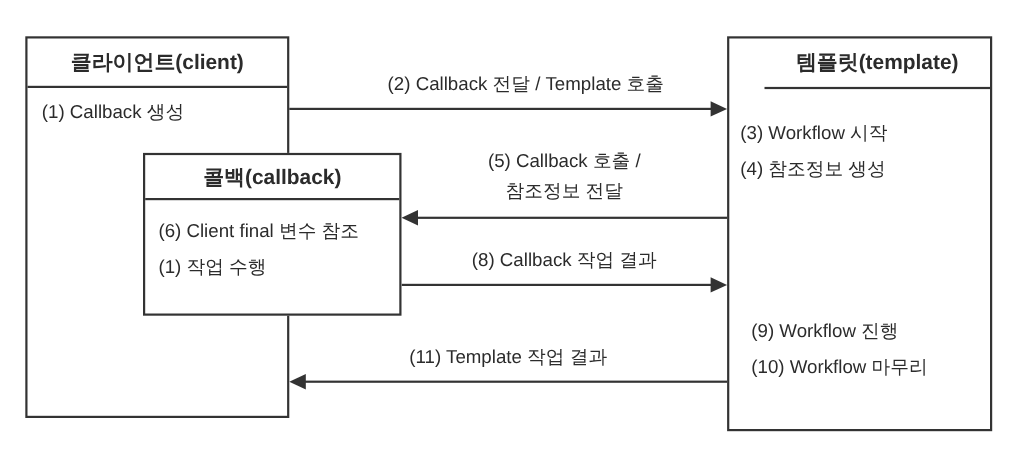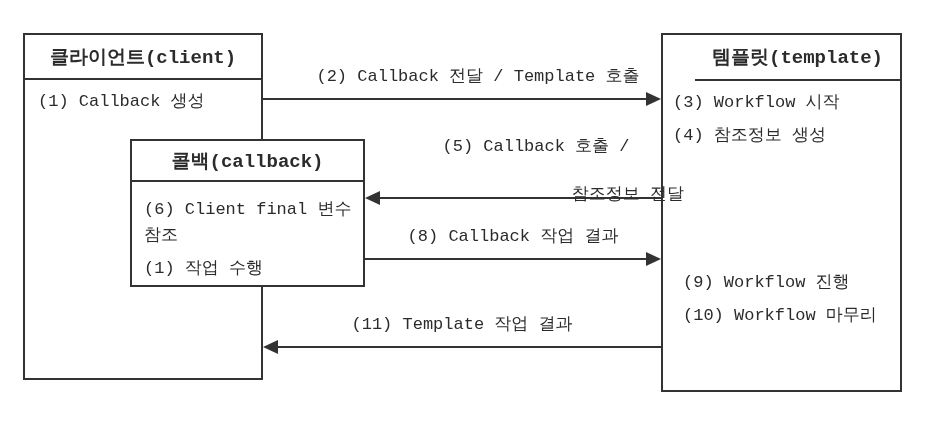--- a/index.html
+++ b/index.html
@@ -8,21 +8,20 @@
     background: #ffffff;
     font-family: "Liberation Sans", "DejaVu Sans", sans-serif;
   }
   .stage {
     position: relative;
     width: 931px;
     height: 423px;
     background: #ffffff;
     overflow: hidden;
     color: #2b2b2b;
-    font-family: Liberation Mono, monospace;
   }
   .box {
     position: absolute;
     border: 2px solid #333333;
     background: #ffffff;
     box-sizing: border-box;
   }
   .box-header {
     border-bottom: 2px solid #333333;
     font-weight: bold;
@@ -42,21 +41,21 @@
   #client-box   { left: 23px;  top: 33px;  width: 240px; height: 347px; z-index: 1; }
   #client-box .box-header { height: 45px; }
   #client-box .box-body   { padding: 9px 8px 0 13px; }
 
   #callback-box { left: 130px; top: 139px; width: 235px; height: 148px; z-index: 3; }
   #callback-box .box-header { height: 41px; }
   #callback-box .box-body   { padding: 15px 6px 0 12px; }
 
   #template-box { left: 661px; top: 33px;  width: 241px; height: 359px; z-index: 1; }
   #template-box .box-header { height: 46px; }
-  #template-box .box-body   { padding: 9px 6px 0 10px; }
+  #template-box .box-body   { padding: 27px 6px 0 10px; }
   #template-box .tpl-bottom { position: absolute; left: 10px; top: 226px; right: 6px; }
 
   .arrow-line {
     position: absolute;
     height: 2px;
     background: #333333;
     z-index: 2;
   }
   .arrow-head {
     position: absolute;
@@ -75,29 +74,29 @@
     border-bottom: 7px solid transparent;
   }
   .arrow-label {
     position: absolute;
     font-size: 17px;
     line-height: 26px;
     text-align: center;
     z-index: 2;
     white-space: nowrap;
   }
-  .arrow-label .l2 { margin-top: 22px; text-align: right; }
+  .arrow-label .l2 { margin-top: 1px; }
 
   #arrow2-line  { left: 263px; top: 98px;  width: 384px; }
   #arrow2-head  { left: 646px; top: 92px; }
   #arrow2-label { left: 279px; top: 64px;  width: 398px; }
 
   #arrow5-line  { left: 379px; top: 197px; width: 282px; }
   #arrow5-head  { left: 365px; top: 191px; }
-  #arrow5-label { left: 365px; top: 134px; width: 296px; padding-left: 23px; }
+  #arrow5-label { left: 365px; top: 134px; width: 296px; }
 
   #arrow8-line  { left: 365px; top: 258px; width: 282px; }
   #arrow8-head  { left: 646px; top: 252px; }
   #arrow8-label { left: 365px; top: 224px; width: 296px; }
 
   #arrow11-line  { left: 277px; top: 346px; width: 384px; }
   #arrow11-head  { left: 263px; top: 340px; }
   #arrow11-label { left: 263px; top: 312px; width: 398px; }
 </style>
 </head>

